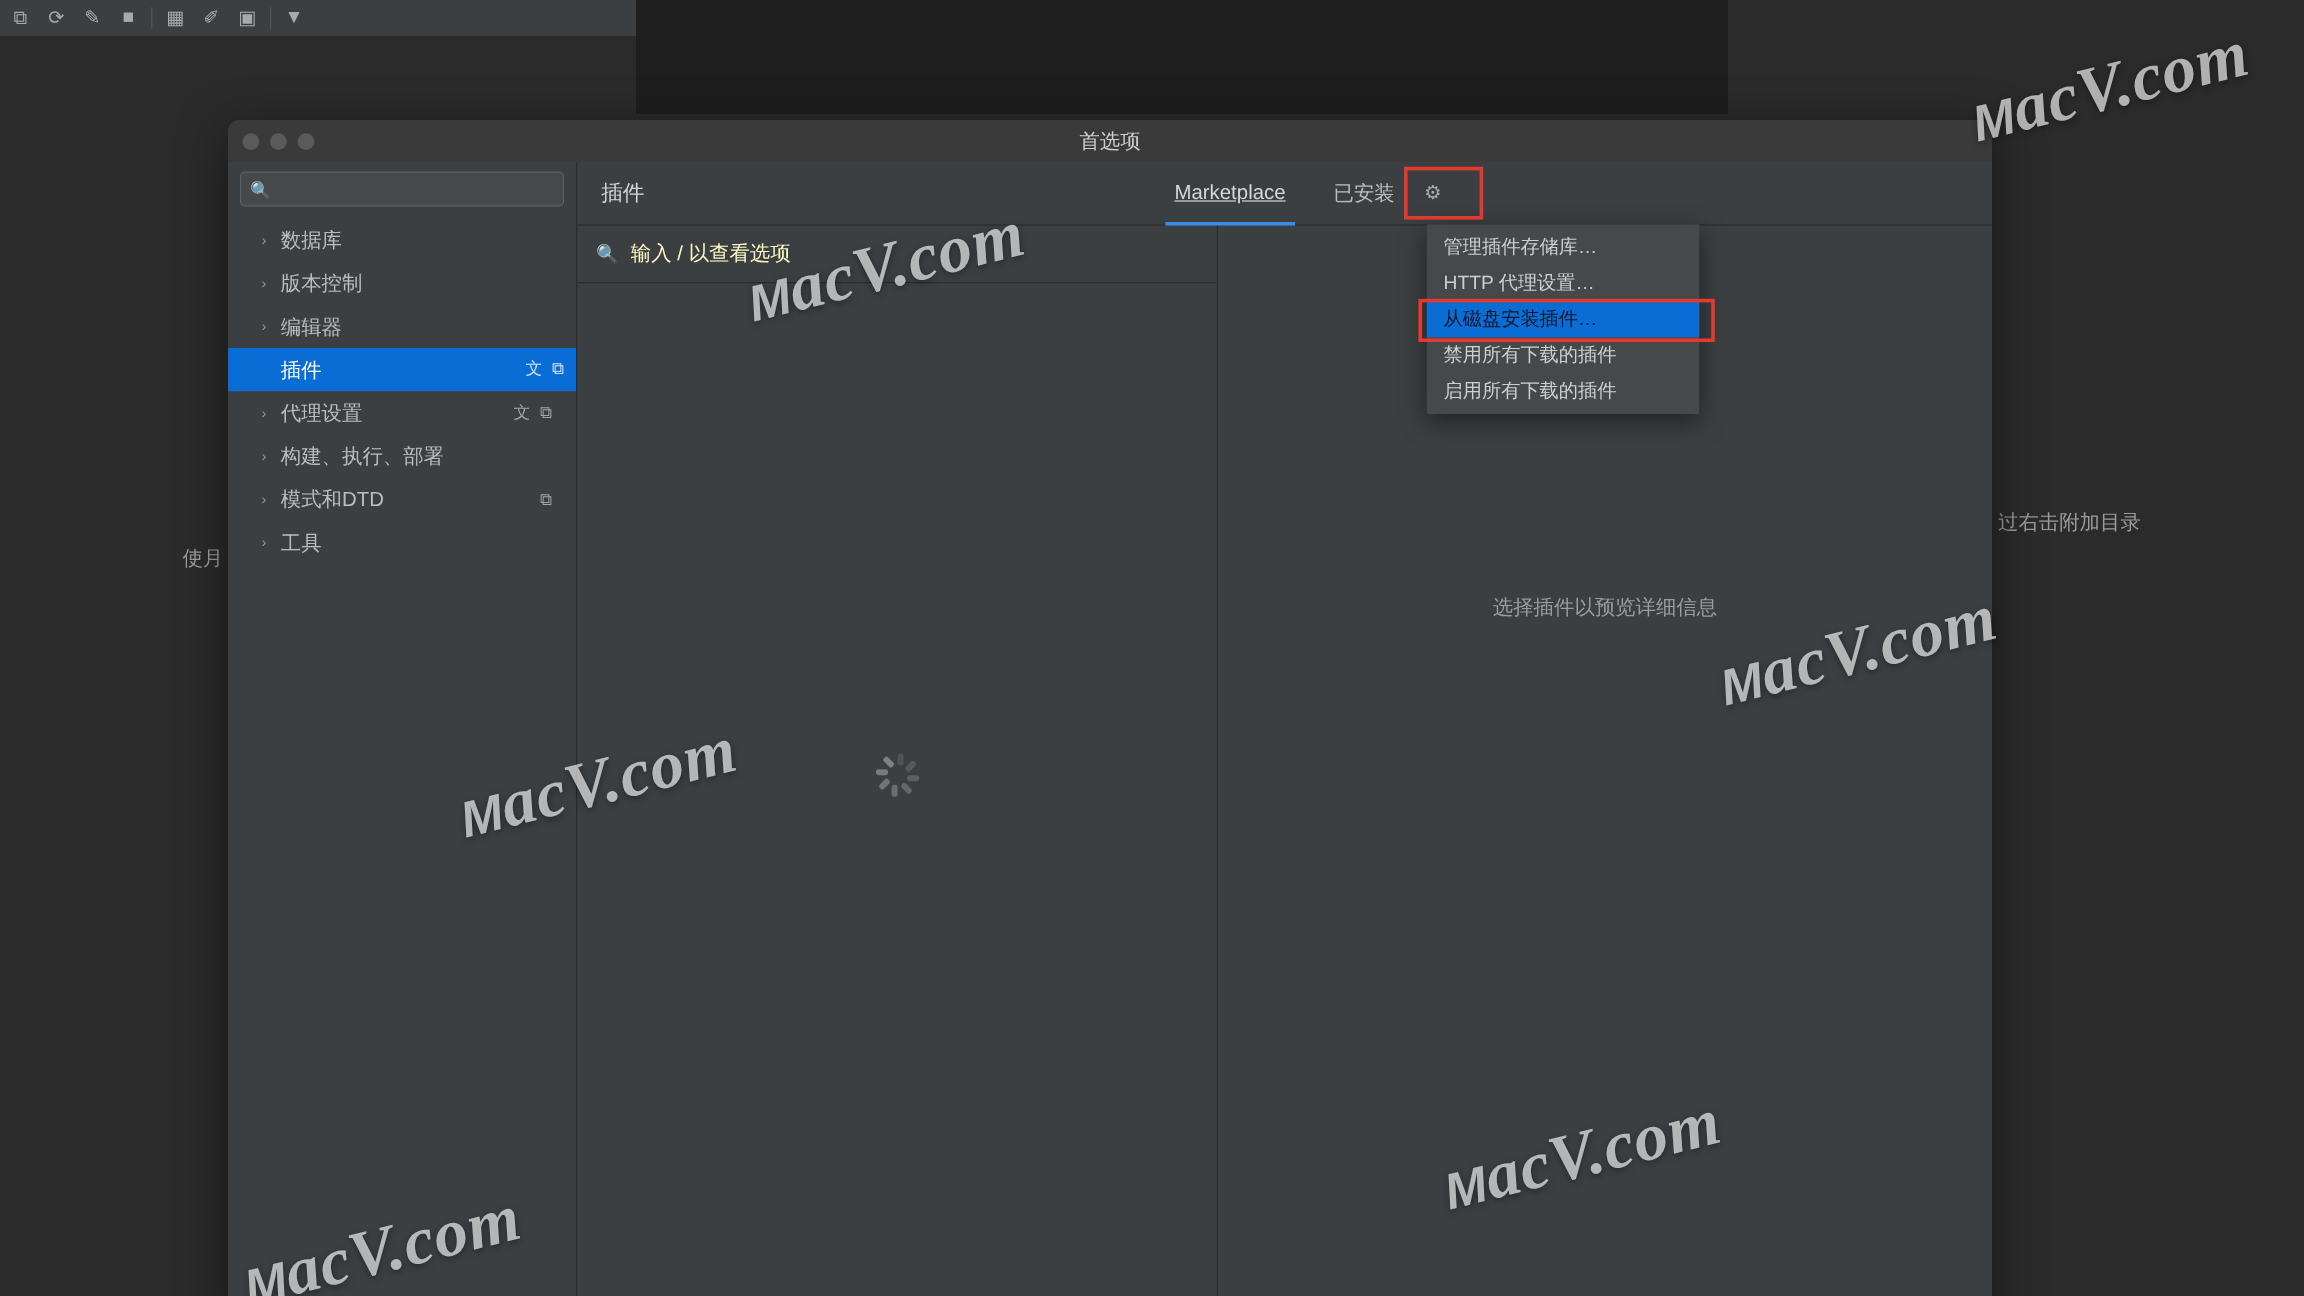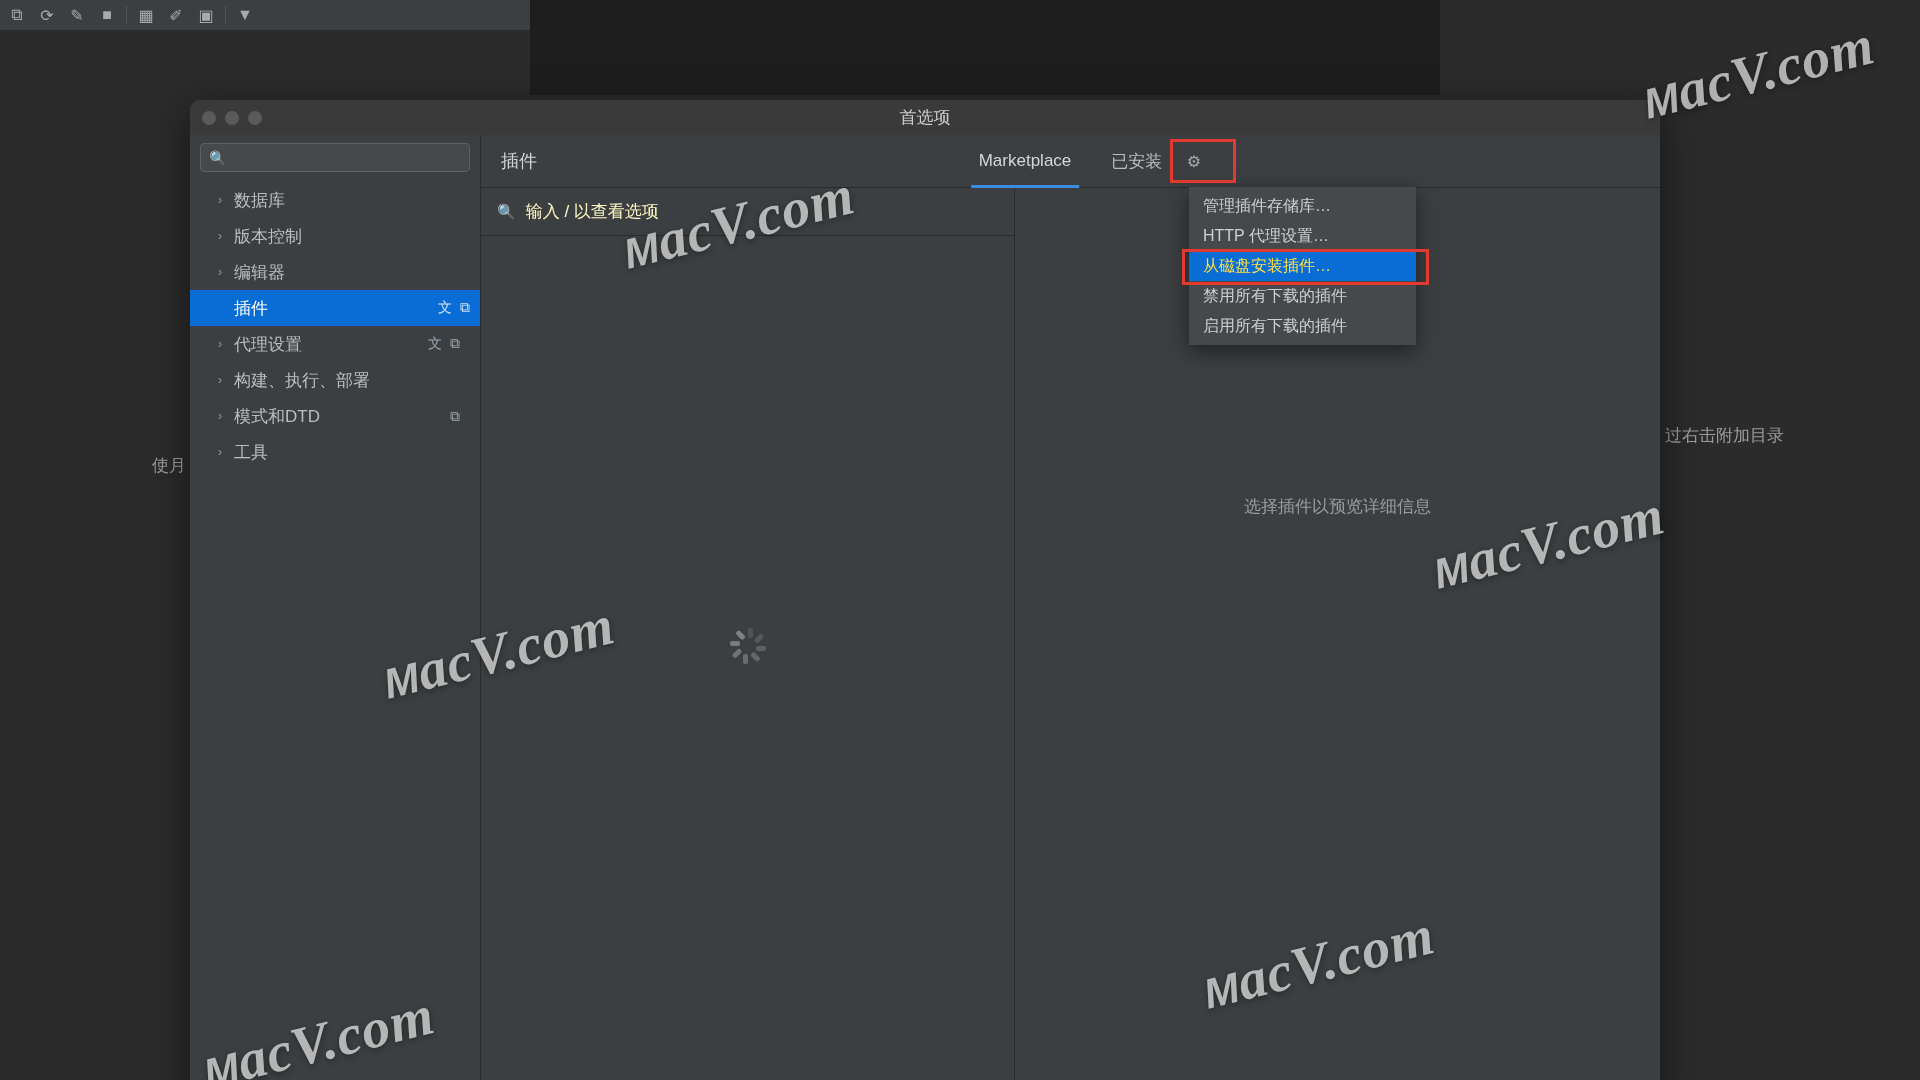--- a/index.html
+++ b/index.html
@@ -31,21 +31,21 @@
 .tree-item.no-chev { padding-left: 34px; }
 .tree-item.selected { background: #0a6dd6; color: #fff; margin-left: -10px; margin-right: -10px; padding-left: 44px; }
 .tree-item .right-icons { position: absolute; right: 10px; display: flex; gap: 8px; color: #9aa7b0; font-size: 14px; }
 .tree-item.selected .right-icons { color: #d0e3f6; }
 
 .content { flex: 1; display: flex; flex-direction: column; position: relative; }
 .content-header { height: 53px; border-bottom: 1px solid #2b2b2b; display: flex; align-items: center; position: relative; }
 .content-title { color: #d6d6d6; font-size: 18px; margin-left: 20px; }
 .tabs { position: absolute; left: 50%; transform: translateX(-50%); display: flex; gap: 40px; height: 100%; align-items: center; }
 .tab { color: #bdbdbd; font-size: 17px; height: 100%; display: flex; align-items: center; position: relative; }
-.tab.active { color: #d6d6d6; }
+.tab.active { color: #d6d6d6; text-decoration: underline; }
 .tab.active::after { content: ""; position: absolute; bottom: -1px; left: -8px; right: -8px; height: 3px; background: #3a8de0; }
 
 .gear-wrap { position: absolute; right: 447px; top: 8px; width: 38px; height: 36px; display: flex; align-items: center; justify-content: center; }
 .gear-wrap .gear { color: #a9a9a9; font-size: 16px; }
 .red-box { position: absolute; border: 3px solid #e23a2e; pointer-events: none; }
 .red-box.gear-box { top: 139px; left: 1170px; width: 66px; height: 44px; }
 
 .content-split { flex: 1; display: flex; }
 .list-pane { width: 534px; border-right: 1px solid #2b2b2b; position: relative; }
 .list-search { height: 48px; border-bottom: 1px solid #2b2b2b; display: flex; align-items: center; padding: 0 16px; }
@@ -53,21 +53,21 @@
 .list-search .ph { color: #fef9c3; font-size: 17px; }
 
 .spinner { position: absolute; top: 50%; left: 50%; width: 36px; height: 36px; transform: translate(-50%, -50%); }
 .spinner span { position: absolute; width: 5px; height: 10px; background: #8a8a8a; border-radius: 2px; left: 50%; top: 0; transform-origin: 0 18px; }
 
 .detail-pane { flex: 1; position: relative; }
 .detail-placeholder { position: absolute; top: 307px; left: 50%; transform: translateX(-50%); color: #9c9c9c; font-size: 17px; white-space: nowrap; }
 
 .menu { position: absolute; top: 187px; left: 1189px; width: 227px; background: #46494b; box-shadow: 0 6px 20px rgba(0,0,0,.5); padding: 4px 0; }
 .menu-item { height: 30px; display: flex; align-items: center; padding: 0 14px; color: #cfcfcf; font-size: 16px; white-space: nowrap; }
-.menu-item.hov { background: #0a6dd6; color: #fde047; }
+.menu-item.hov { background: #0a6dd6; color: #0f172a; }
 .red-box.menu-box { top: 249px; left: 1182px; width: 247px; height: 36px; }
 
 .watermark { position: absolute; color: rgba(255,255,255,.65); font-size: 56px; font-style: italic; font-weight: 600; transform: rotate(-14deg); pointer-events: none; letter-spacing: 1px; font-family: Georgia, serif; text-shadow: 0 2px 6px rgba(0,0,0,.4); }
 .watermark .sm { font-size: 42px; }
 </style>
 </head>
 <body>
 
 <div class="bg-toolbar">
   <span class="tb-icon">⧉</span>

